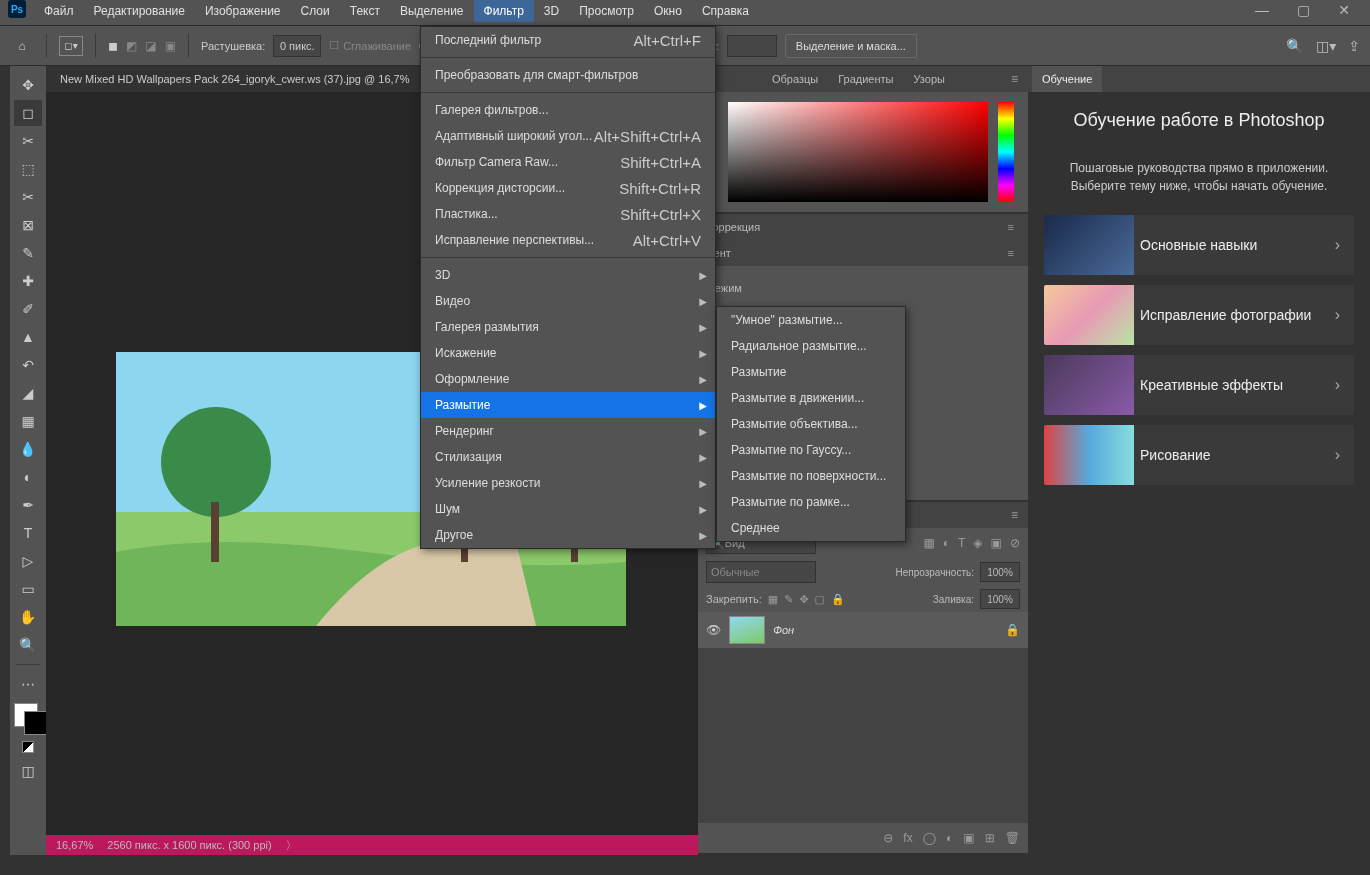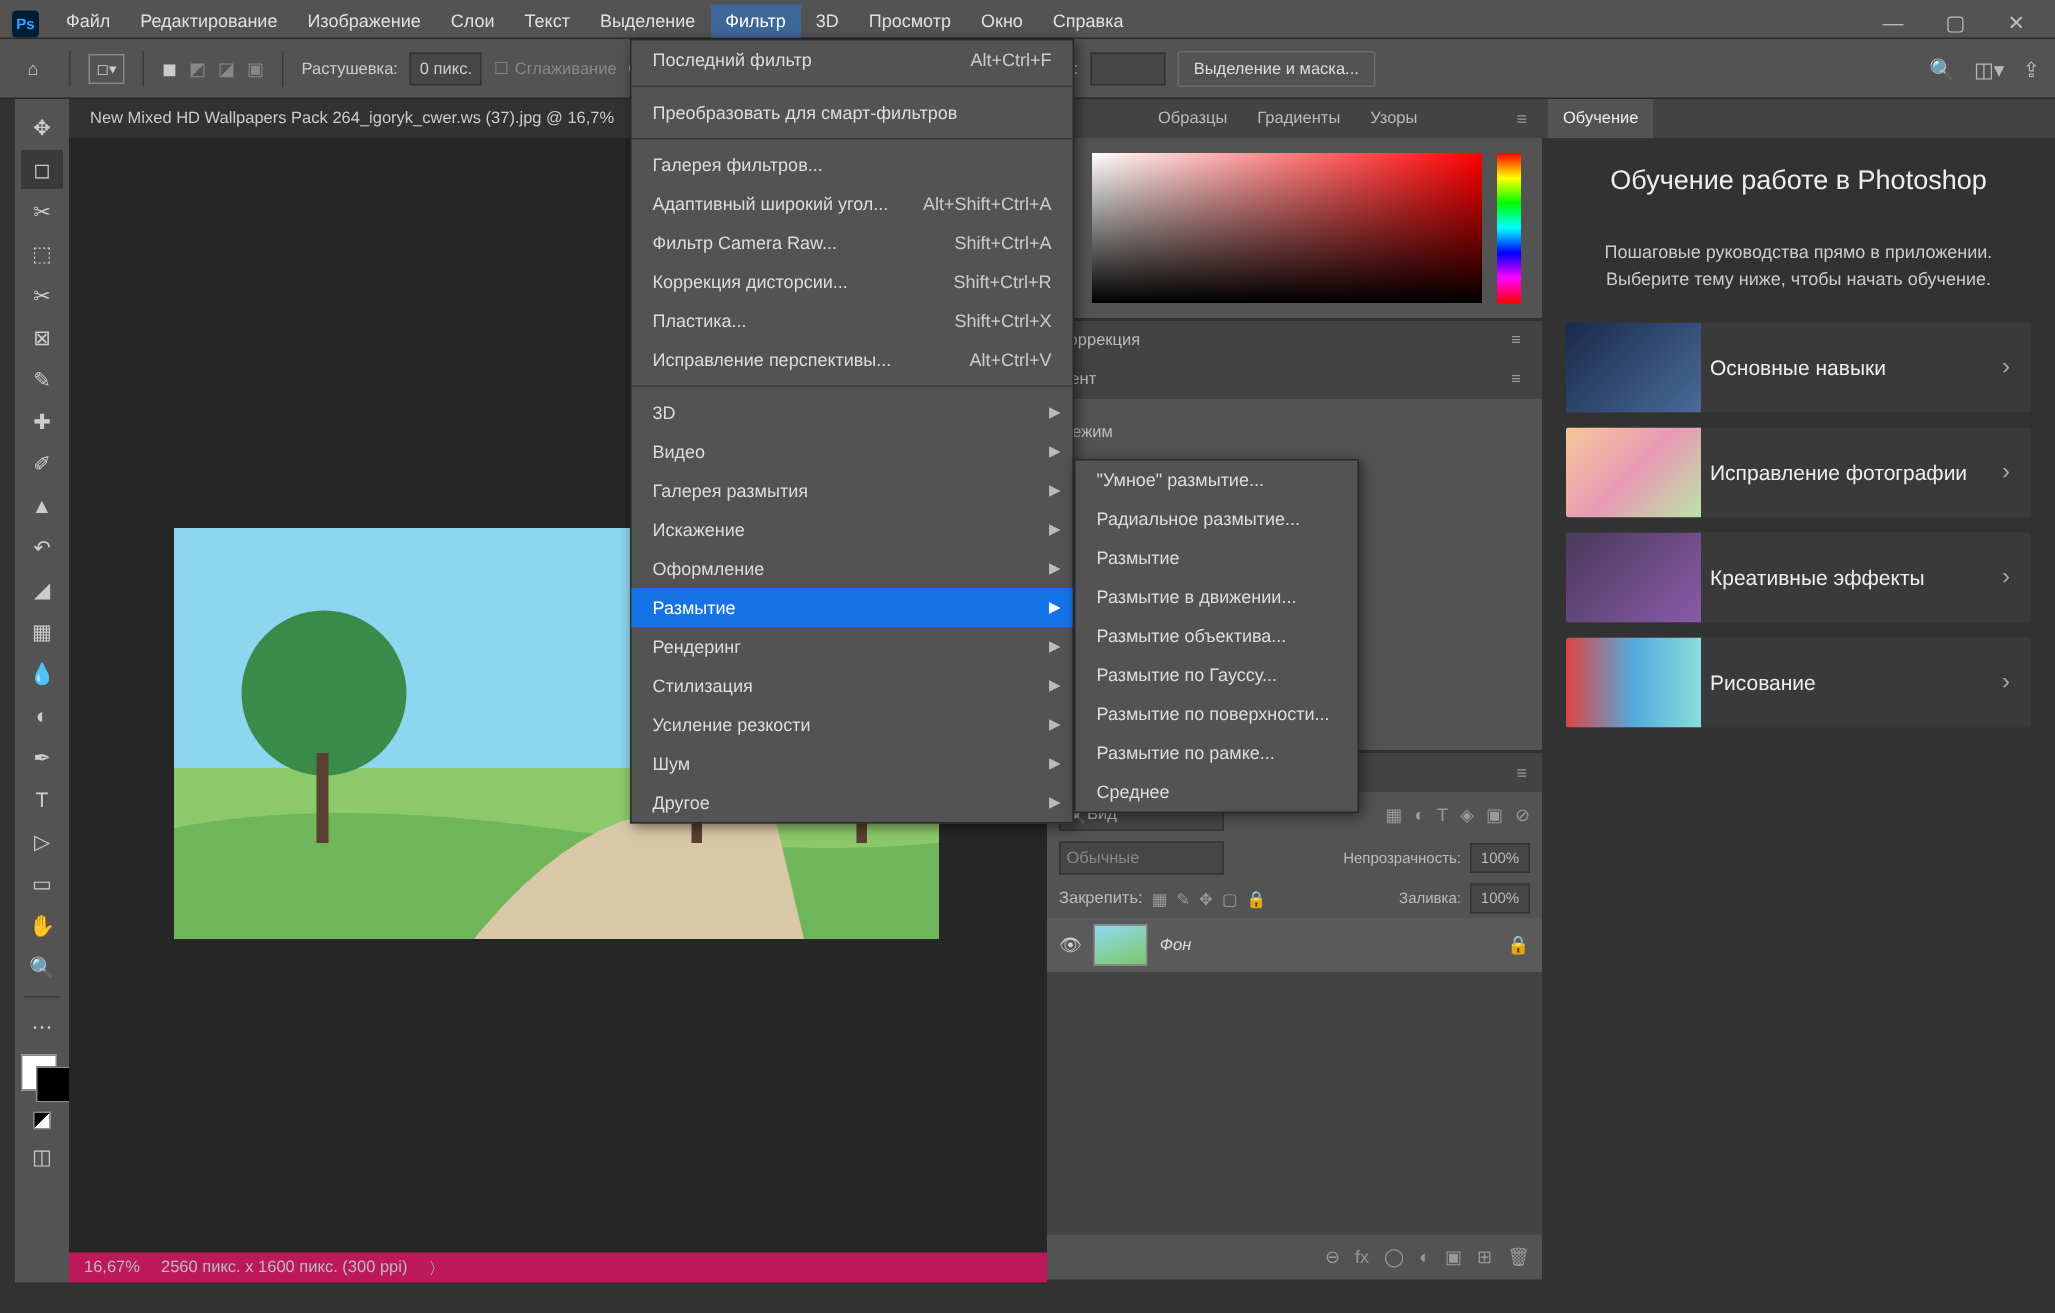--- a/index.html
+++ b/index.html
@@ -1,17 +1,17 @@
 <!DOCTYPE html>
 <html><head>
 <meta charset="utf-8">
 <style>
 *{margin:0;padding:0;box-sizing:border-box;font-family:'Segoe UI',Tahoma,sans-serif;user-select:none}
 body{width:1370px;height:875px;background:#323232;color:#d0d0d0;font-size:12px;overflow:hidden;position:relative}
-.menubar{height:26px;background:#535353;display:flex;align-items:flex-end;padding:0 4px;border-bottom:1px solid #2a2a2a}
+.menubar{height:26px;background:#535353;display:flex;align-items:flex-start;padding:0 4px;border-bottom:1px solid #2a2a2a}
 .ps-logo{width:18px;height:18px;background:#001e36;color:#31a8ff;display:flex;align-items:center;justify-content:center;font-size:10px;font-weight:bold;border-radius:3px;margin:0 8px 0 4px}
 .menu-item{padding:4px 10px;color:#e0e0e0;cursor:pointer}
 .menu-item.active{background:#3d6699;color:#fff}
 .win-controls{margin-left:auto;display:flex;gap:12px;padding-right:8px;color:#bbb}
 .win-controls span{padding:2px 8px;cursor:pointer;font-size:14px}
 .options-bar{height:40px;background:#535353;display:flex;align-items:center;padding:0 10px;border-bottom:1px solid #2a2a2a;gap:8px}
 .home-icon{width:24px;height:24px;display:flex;align-items:center;justify-content:center;color:#ccc}
 .opt-sep{width:1px;height:24px;background:#3a3a3a;margin:0 4px}
 .sel-tool-icon{width:24px;height:20px;border:1px solid #888;display:flex;align-items:center;justify-content:center;font-size:10px;color:#ccc}
 .opt-label{color:#ccc;font-size:11px}
@@ -66,21 +66,21 @@
 .learn-sub{font-size:12px;text-align:center;color:#ccc;line-height:1.5;margin-bottom:20px}
 .learn-card{height:60px;background:#3a3a3a;display:flex;align-items:center;margin-bottom:10px;cursor:pointer;border-radius:2px;overflow:hidden}
 .learn-card-img{width:90px;height:100%;background:#555}
 .learn-card-label{flex:1;padding:0 6px;font-size:14px;color:#eee}
 .learn-card-chev{padding:0 14px;color:#aaa;font-size:16px}
 
 .dropdown{position:absolute;background:#535353;border:1px solid #2a2a2a;box-shadow:2px 2px 8px rgba(0,0,0,.5);z-index:1000}
 .dd-filter{left:420px;top:26px;width:296px}
 .dd-item{height:26px;display:flex;align-items:center;padding:0 14px;font-size:12px;color:#ddd;cursor:pointer;position:relative}
 .dd-item.hl{background:#1473e6;color:#fff}
-.dd-shortcut{margin-left:auto;color:#ccc;font-size:12px}
+.dd-shortcut{margin-left:auto;color:#ccc;font-size:15px}
 .dd-sep{height:1px;background:#3a3a3a;margin:4px 0}
 .dd-arrow{position:absolute;right:8px;color:#bbb;font-size:10px}
 .dd-item.hl .dd-arrow{color:#fff}
 .dd-blur{left:716px;top:306px;width:190px}
 .collapsed-panel{height:26px;background:#434343;display:flex;align-items:center;padding:0 8px;color:#bbb;font-size:11px}
 .img1{background:linear-gradient(135deg,#1a2a4a,#4a6a9a)}
 .img2{background:linear-gradient(135deg,#f5c89a,#e89ab5,#b8e5a5)}
 .img3{background:linear-gradient(135deg,#4a3a5a,#8a5aaa)}
 .img4{background:linear-gradient(90deg,#d44,#5ad,#8dd)}
 .bw-icon{width:12px;height:12px;background:linear-gradient(135deg,#000 50%,#fff 50%);border:1px solid #888;display:inline-block;margin:6px auto 0}

